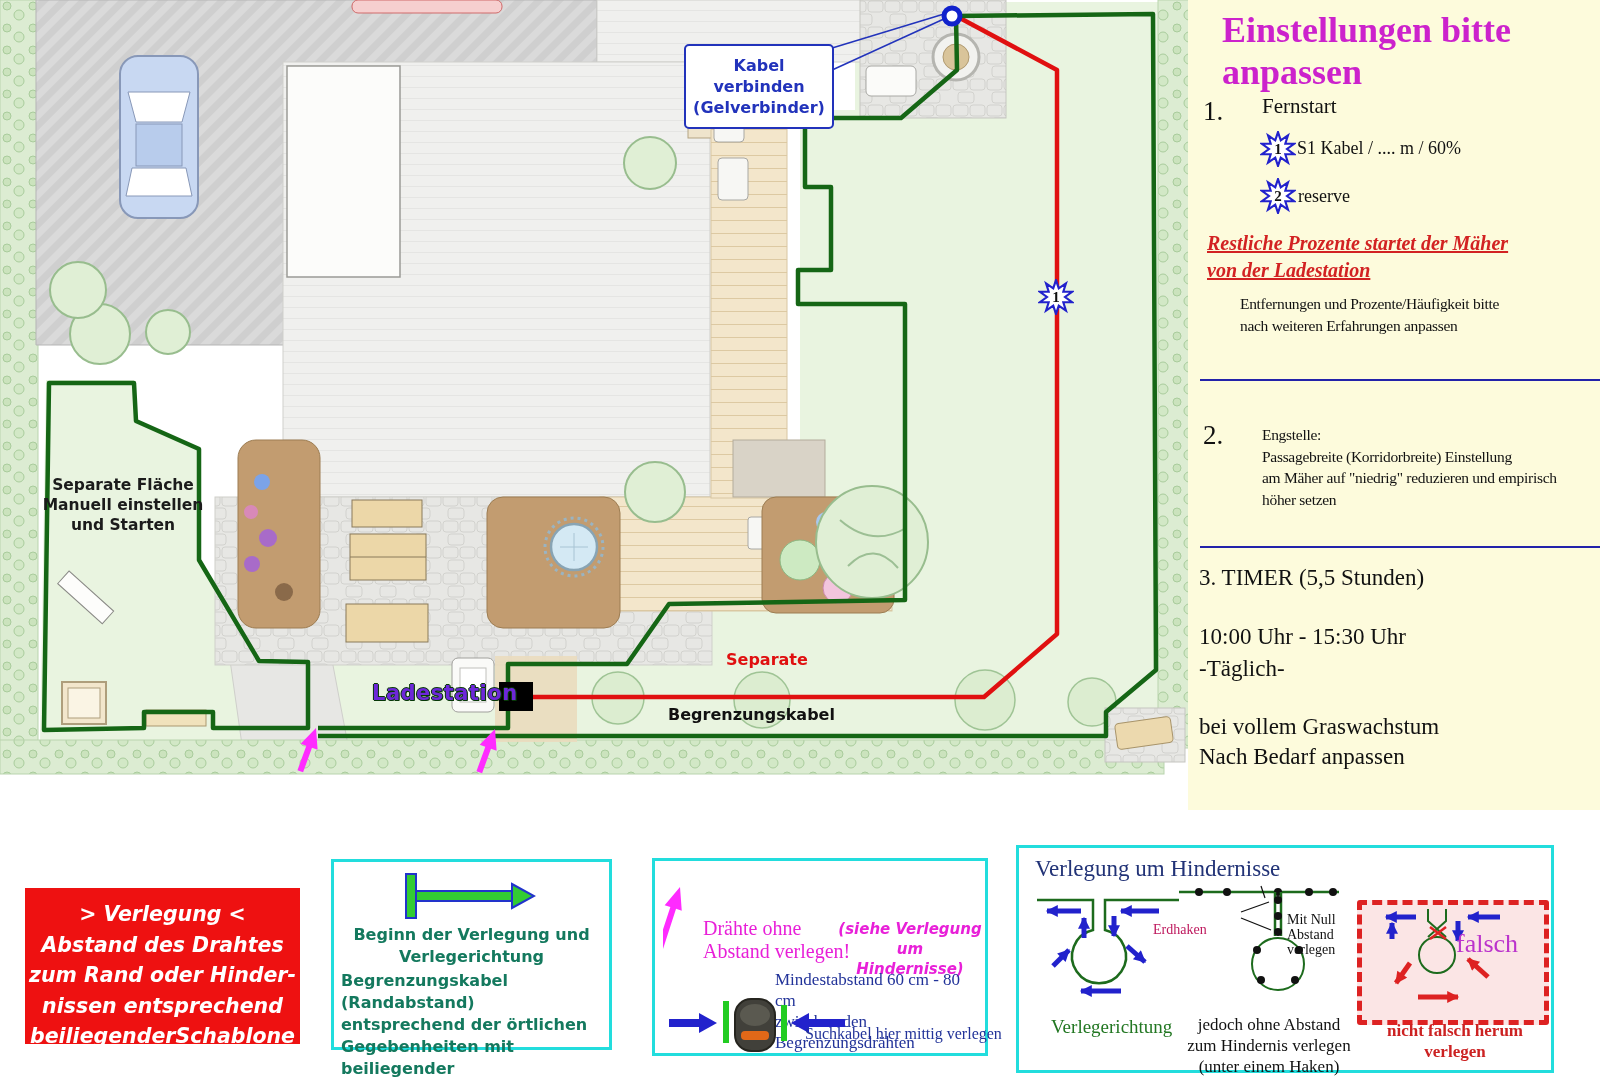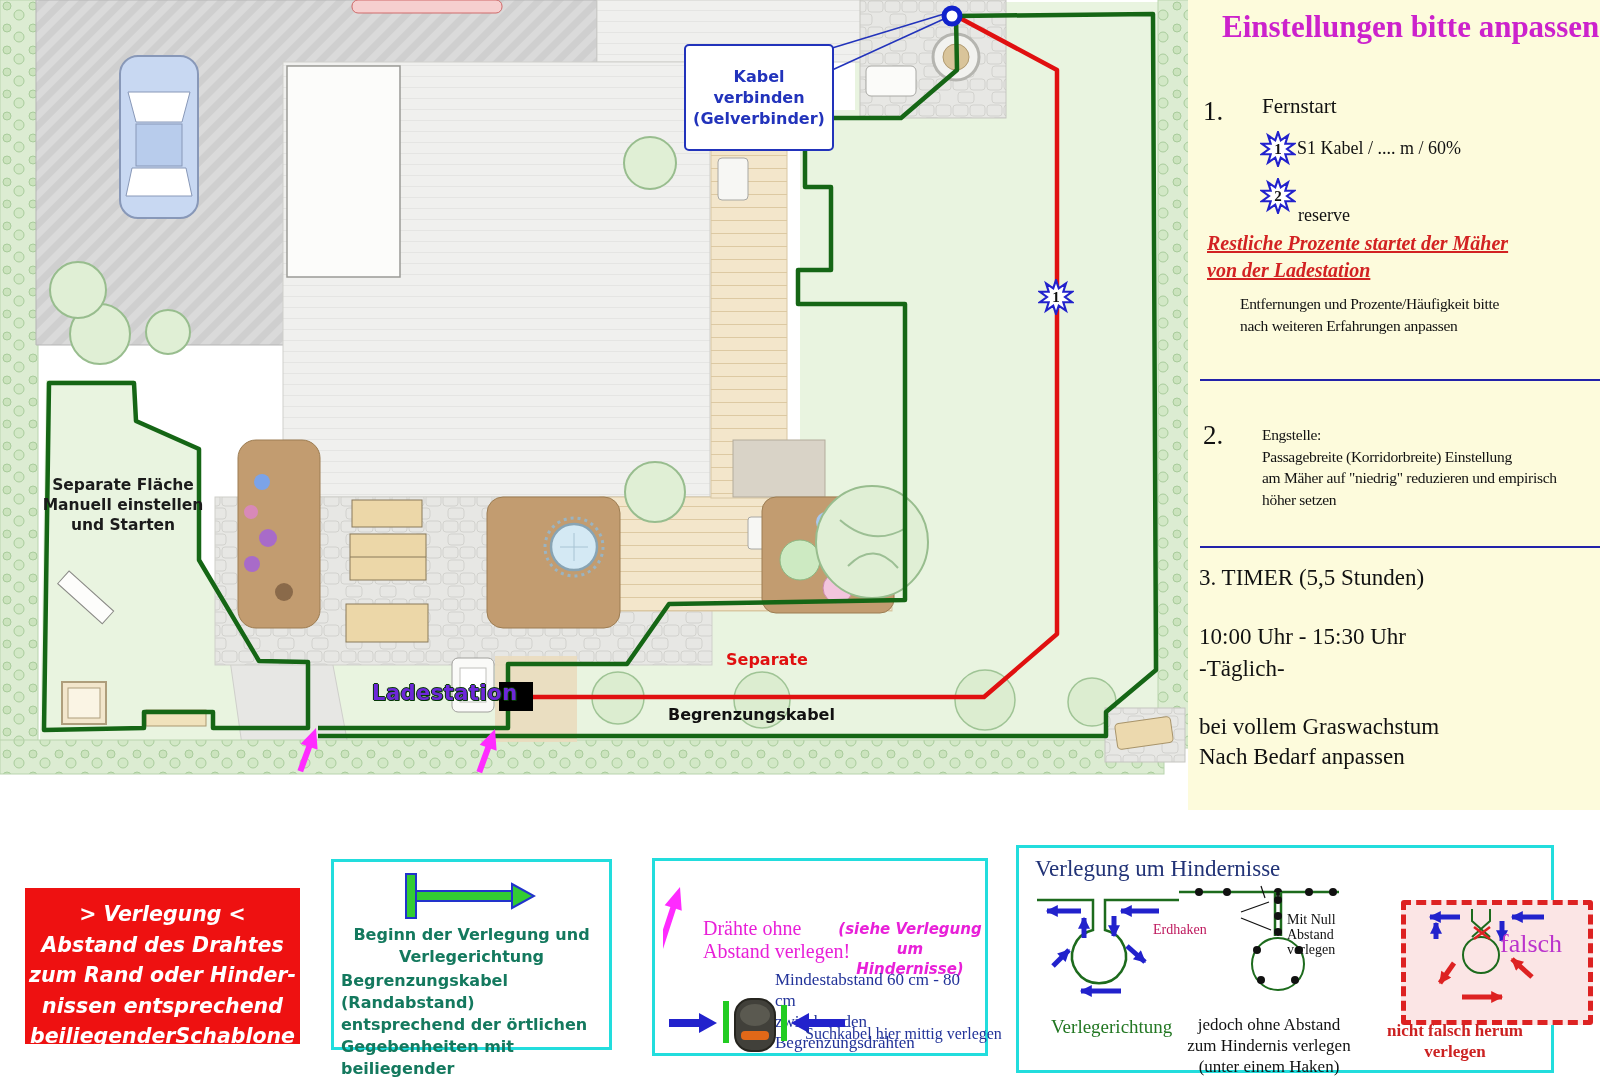--- a/index.html
+++ b/index.html
@@ -3,46 +3,46 @@
 <meta charset="utf-8">
 <style>
   html,body{margin:0;padding:0;background:#fff;}
   body{width:1600px;height:1081px;font-family:"DejaVu Sans",sans-serif;}
   .stage{position:relative;width:1600px;height:1081px;overflow:hidden;background:#fff;}
   .abs{position:absolute;}
   .sf{font-family:"Liberation Serif",serif;}
   .nowrap{white-space:nowrap;}
   
   .connector-box{border:2px solid #2233bb;background:#fff;border-radius:5px;color:#2233bb;
-    font-weight:bold;font-size:16px;line-height:21px;text-align:center;padding:20px 6px;}
+    font-weight:bold;font-size:16px;line-height:21px;text-align:center;padding:9px 6px;}
   .sep-label{color:#1b1b1b;font-weight:600;font-size:15.5px;line-height:20px;text-align:center;}
   .station-label{color:#6d28d9;font-weight:bold;font-size:21px;letter-spacing:.5px;
     text-shadow:-1px 0 #073807,1px 0 #073807,0 -1px #073807,0 1px #073807,1px 1px #073807;}
   .wire-label-red{color:#e01010;font-weight:600;font-size:16px;}
   .wire-label-black{color:#111;font-weight:600;font-size:16px;}
   
   .star-badge{position:absolute;width:36px;height:36px;}
   .star-badge svg{display:block;width:100%;height:100%;}
   .star-badge span{position:absolute;inset:0;display:flex;align-items:center;justify-content:center;
     font:700 15px "Liberation Serif",serif;color:#111;}
   
   .panel{left:1188px;top:0;width:412px;height:810px;background:#fdfbdc;}
-  .panel .title{color:#cc22cc;font-size:31px;font-weight:bold;}
+  .panel .title{color:#cc22cc;font-size:36px;font-weight:bold;}
   .pnum{font-size:27px;color:#111;}
   .cond{letter-spacing:-.3px;}
   .divider{height:2px;background:#2222aa;}
   
   .red-box{background:#ee1111;color:#fff;text-align:center;font-style:italic;font-weight:bold;
     font-size:20.5px;line-height:30.5px;padding-top:11px;}
   .cyan-box{border:3px solid #22dddd;background:#fff;}
   .start-text{color:#14795e;font-weight:600;font-size:16px;line-height:22px;}
   .magenta{color:#e820d8;}
   .blue-serif{color:#223399;}
   .ob-title{color:#223377;font-size:23px;}
-  .dashed-box{border:5px dashed #dd2222;background:#fbe5e5;border-radius:3px;margin-left:44px;}
+  .dashed-box{border:5px dashed #dd2222;background:#fbe5e5;border-radius:3px;}
 </style>
 </head>
 <body>
 
 <div class="stage">
 
   <svg class="abs" style="left:0;top:0" width="1190" height="812" viewBox="0 0 1190 812">
     <defs>
       <pattern id="hatch" width="14" height="14" patternUnits="userSpaceOnUse" patternTransform="rotate(45)">
         <rect width="14" height="14" fill="#dadada"></rect>
@@ -223,21 +223,21 @@
       <span>1</span>
     </div>
     <div class="abs sf nowrap" style="left:109px;top:138px;font-size:18px;color:#111;">S1 Kabel / .... m / 60%</div>
 
     <div class="star-badge" style="left:72px;top:178px;">
       <svg viewBox="0 0 34 34">
         <polygon points="17,1 19.6,8.9 26.4,4.1 23.9,12 32.2,12.1 25.5,17 32.2,21.9 23.9,22 26.4,29.9 19.6,25.1 17,33 14.4,25.1 7.6,29.9 10.1,22 1.8,21.9 8.5,17 1.8,12.1 10.1,12 7.6,4.1 14.4,8.9" fill="#fff" stroke="#2222cc" stroke-width="2"></polygon>
       </svg>
       <span>2</span>
     </div>
-    <div class="abs sf nowrap" style="left:110px;top:186px;font-size:18px;color:#111;margin-top:19px;">reserve</div>
+    <div class="abs sf nowrap" style="left:110px;top:186px;font-size:18px;color:#111;">reserve</div>
 
     <div class="abs sf" style="left:19px;top:230px;font-size:20px;font-style:italic;font-weight:bold;color:#d22222;line-height:27px;text-decoration:underline;">
       <div>Restliche Prozente  startet der Mäher</div>
       <div>von der Ladestation</div>
     </div>
     <div class="abs sf cond" style="left:52px;top:293px;font-size:15.5px;color:#111;line-height:22px;">
       <div>Entfernungen und Prozente/Häufigkeit bitte</div>
       <div>nach weiteren Erfahrungen anpassen</div>
     </div>
 

